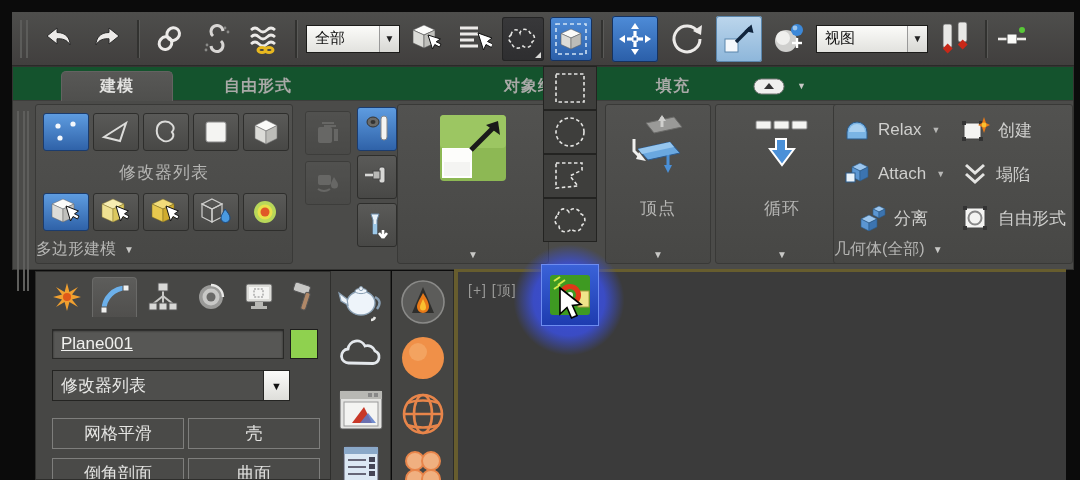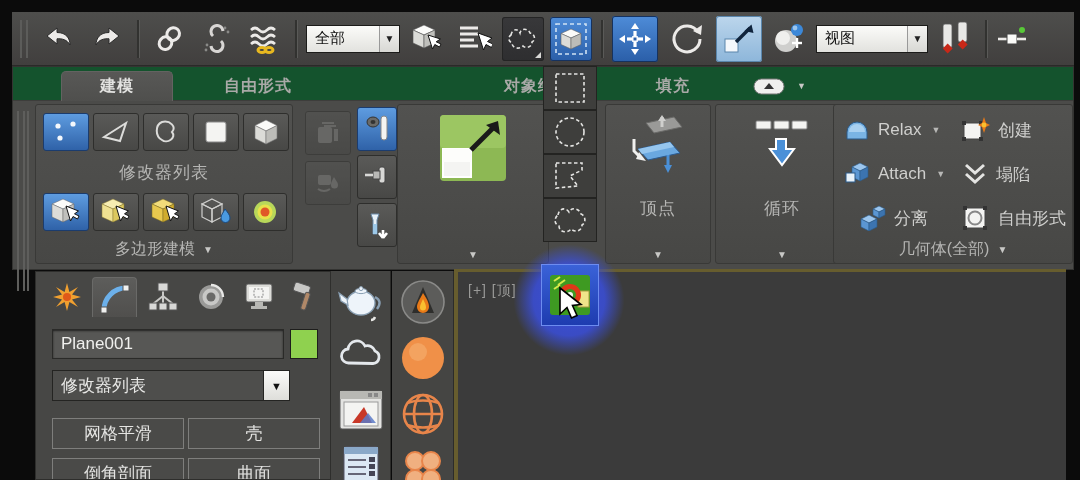--- a/index.html
+++ b/index.html
@@ -33,21 +33,21 @@
           color:#a9a9a7; font-size:16px; letter-spacing:1px; }
   .rtab.active { background:linear-gradient(#585856,#4f4f4d); border:1px solid #636361; border-bottom:none;
                  border-radius:5px 5px 0 0; color:#e2e2e0; }
   .rib-handle { position:absolute; left:4px; top:10px; width:12px; height:180px;
     border-left:2px solid #5e5e5c; border-right:2px solid #5e5e5c; }
   .rib-handle::after { content:""; position:absolute; left:4px; top:0; width:2px; height:100%; background:#5e5e5c; }
   #ribbon-content { position:relative; height:168px; }
   .panel { position:absolute; top:3px; height:160px; background:linear-gradient(#525250,#474745);
            border:1px solid #393937; border-radius:3px; }
   .panel-title { position:absolute; left:0; right:0; bottom:2px; height:24px; display:flex;
-                 align-items:center; justify-content:center; gap:8px; color:#b5b5b3; font-size:16px; }
+                 align-items:center; gap:8px; color:#b5b5b3; font-size:16px; }
   .panel-title .caret, .panel-caret { color:#c8c8c6; font-size:10px; }
   .panel-caret { position:absolute; left:0; right:0; bottom:3px; text-align:center; }
   .pbtn { position:absolute; width:46px; height:38px; background:linear-gradient(#5a5a58,#484846);
           border:1px solid #2e2e2c; border-radius:3px; display:flex; align-items:center; justify-content:center; }
   .pbtn.active { background:linear-gradient(#5e9ce0,#2f62a8); border-color:#1b3c6e; }
   .pbtn.disabled { opacity:.45; }
   .midlabel { position:absolute; left:0; right:0; text-align:center; color:#b5b5b3; font-size:17px; letter-spacing:1px; }
 
   
   .geo-row { position:absolute; display:flex; align-items:center; gap:8px; color:#cfcfcd; font-size:17px; white-space:nowrap; }
@@ -68,21 +68,21 @@
   #cursor-arrow { position:absolute; left:556px; top:286px; z-index:100; }
 
   
   #command-panel { position:absolute; left:35px; top:271px; width:296px; height:209px;
     background:#474745; border:1px solid #2e2e2c; overflow:hidden; }
   .cp-tab { position:absolute; top:5px; width:45px; height:40px; display:flex; align-items:center;
             justify-content:center; border-radius:4px 4px 0 0; }
   .cp-tab.active { background:linear-gradient(#5d5d5b,#504f4d); border:1px solid #6a6a68; border-bottom:none; }
   #cp-name { position:absolute; left:16px; top:57px; width:232px; height:30px; background:#575755;
     border:1px solid #2a2a28; box-shadow:inset 0 1px 2px #222; color:#f0f0ee; font-size:17px;
-    display:flex; align-items:center; padding:0 8px; }
+    display:flex; align-items:center; padding:0 8px;text-decoration:underline; }
   #cp-swatch { position:absolute; left:254px; top:57px; width:28px; height:30px; background:#8fd14f;
     border:1px solid #1e1e1c; }
   #cp-modlist { position:absolute; left:16px; top:98px; width:238px; height:31px; background:#4e4e4c;
     border:1px solid #242422; display:flex; }
   #cp-modlist .ml-txt { flex:1; color:#e8e8e6; font-size:17px; display:flex; align-items:center; padding:0 8px; }
   #cp-modlist .ml-btn { width:26px; background:linear-gradient(#fbfbf9,#dededa); border-left:1px solid #242422;
     display:flex; align-items:center; justify-content:center; color:#111; font-size:11px; }
   .cp-btn { position:absolute; width:132px; height:31px; background:#4a4a48; border:1px solid #7e7e7c;
     color:#e4e4e2; font-size:17px; display:flex; align-items:center; justify-content:center; }
 

